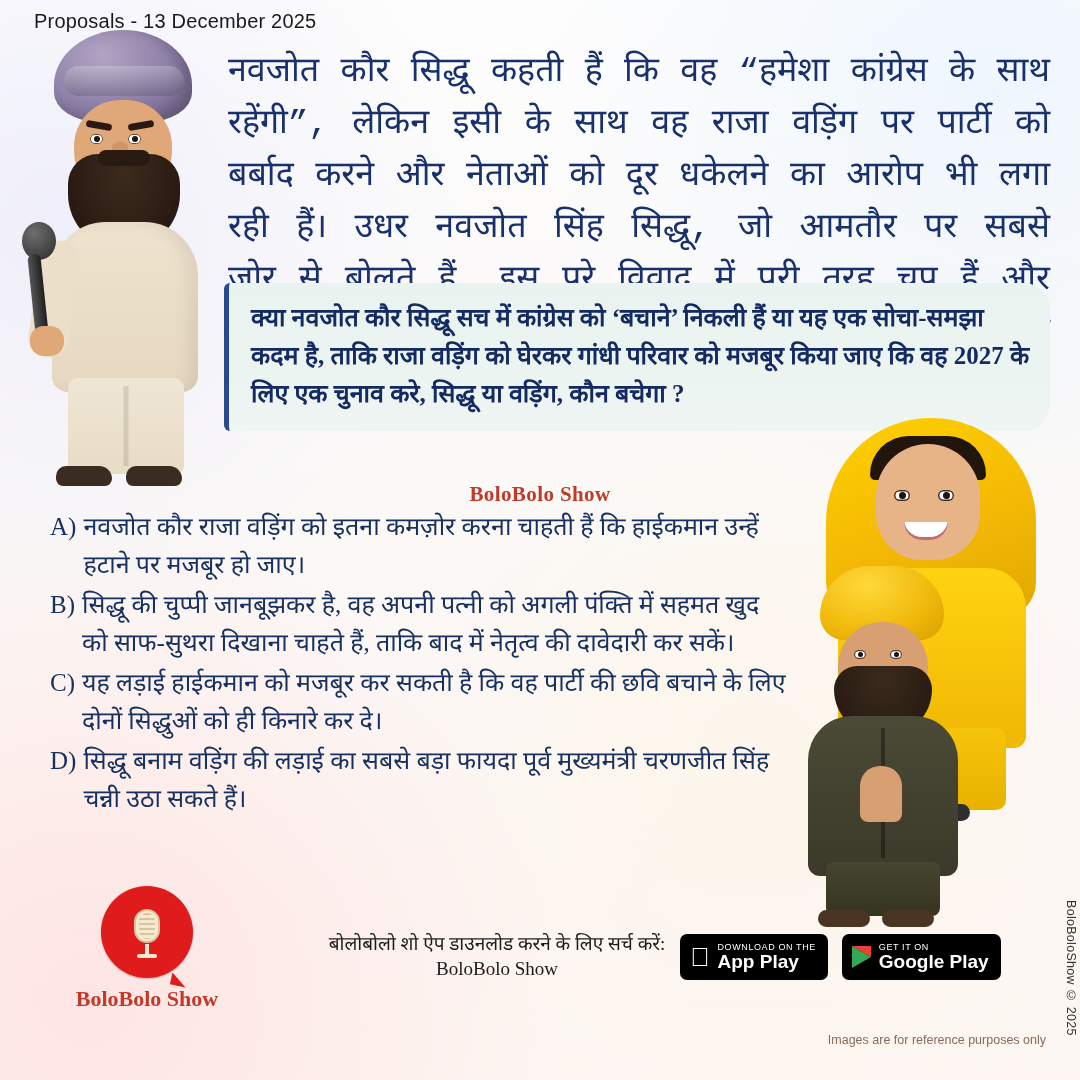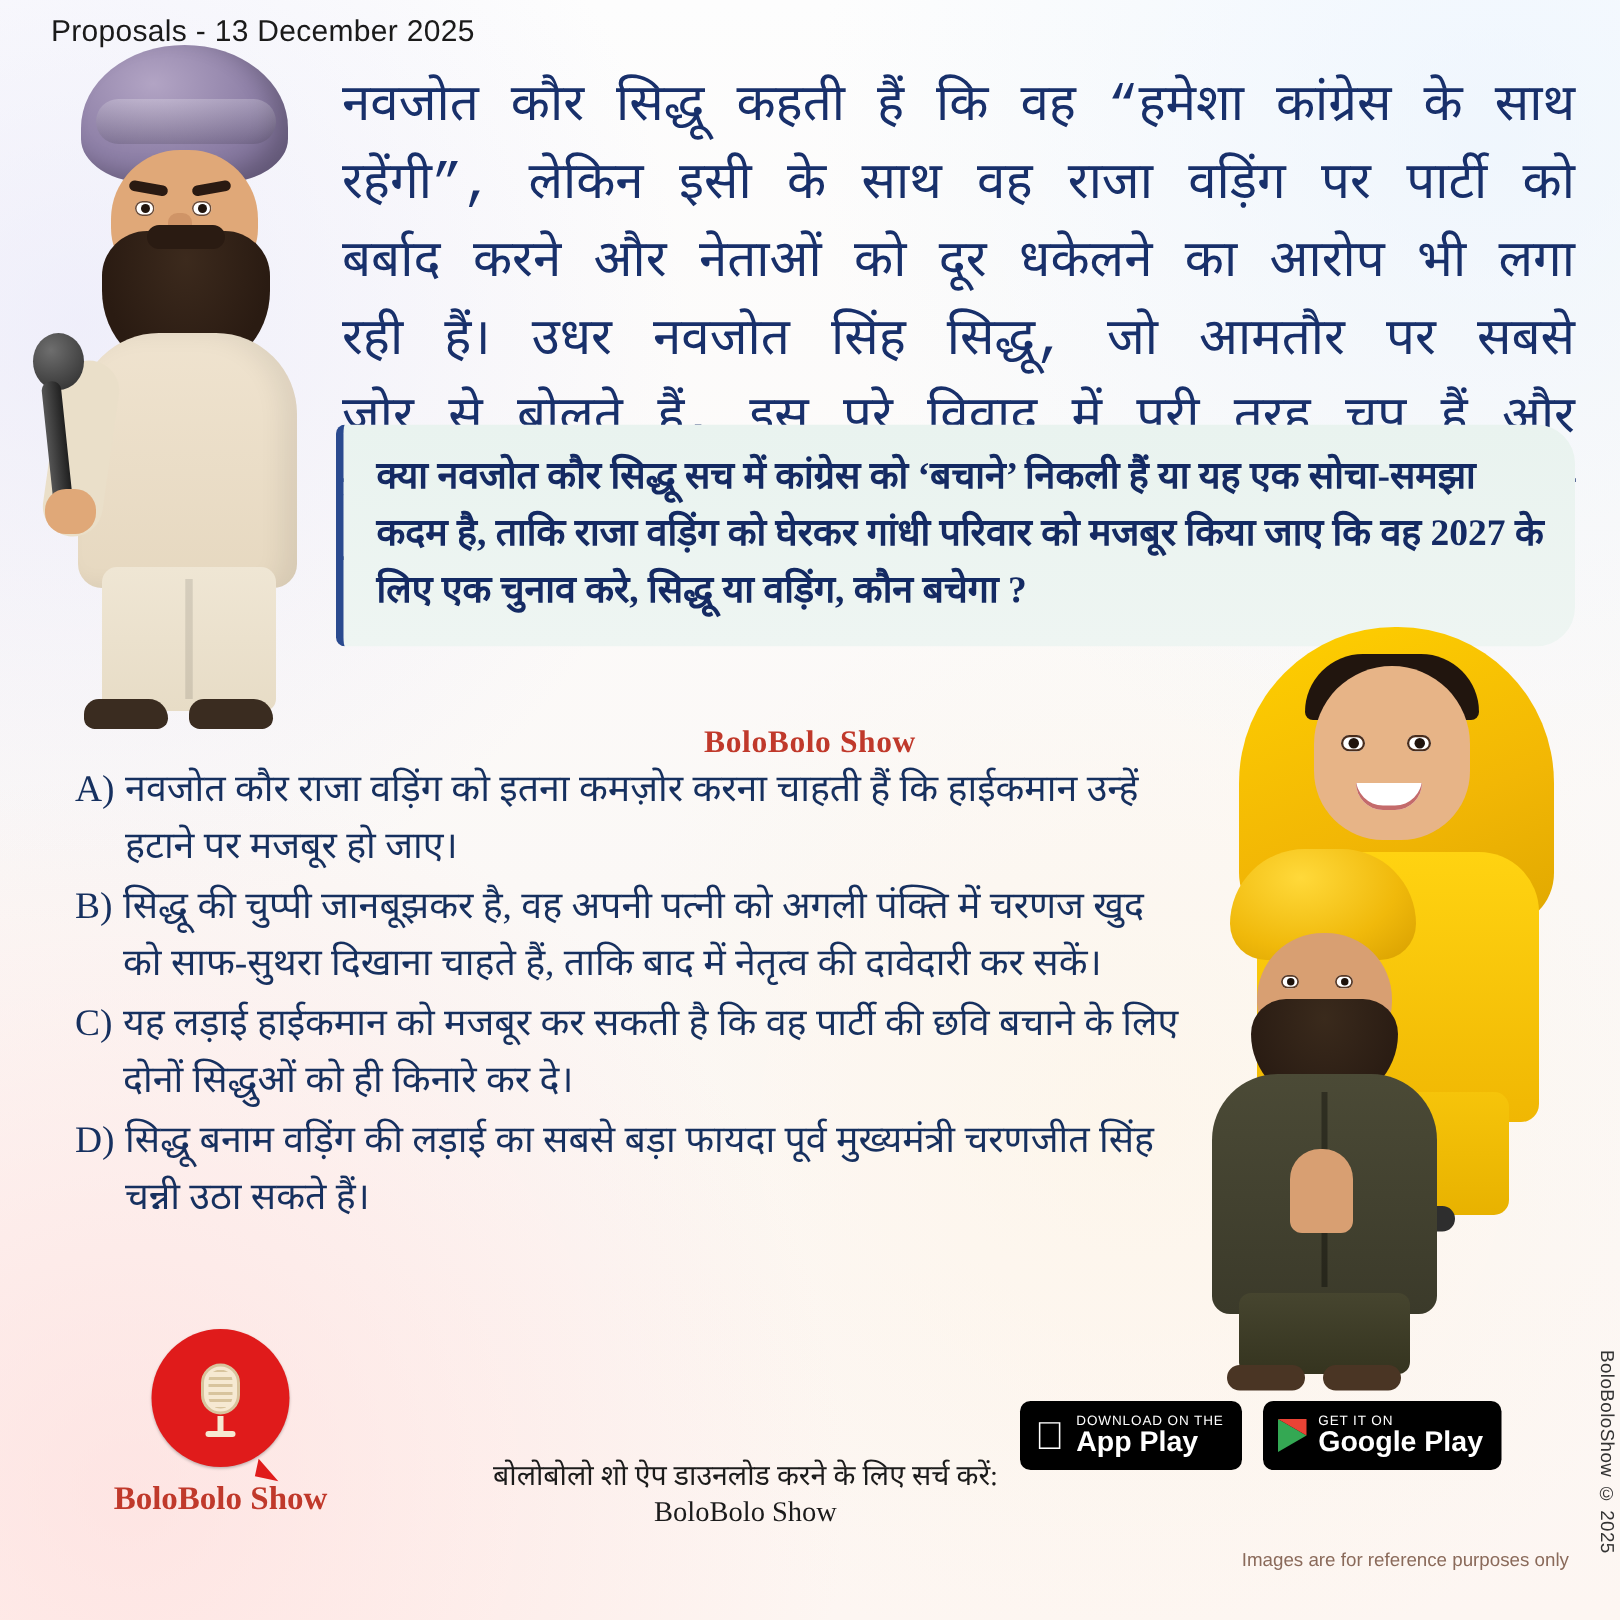--- a/index.html
+++ b/index.html
@@ -118,21 +118,21 @@
     font-family: "Liberation Serif", serif;
     font-size: 22px; font-weight: bold; color: #c0392b;
   }
 
   
   .dl {
     position: absolute; left: 262px; top: 930px; width: 470px;
     text-align: center;
   }
   .dl .line1 {
-    font-size: 19px; color: #1b1b1b; font-family: "Liberation Serif", serif; margin-top: 40px;
+    font-size: 19px; color: #1b1b1b; font-family: "Liberation Serif", serif;
   }
   .dl .line2 {
     font-size: 19px; color: #1b1b1b; font-family: "Liberation Serif", serif;
     margin-top: 2px;
   }
   .badges { position: absolute; left: 680px; top: 934px; display: flex; gap: 14px; }
   .badge {
     height: 46px; background: #000; border-radius: 7px;
     display: flex; align-items: center; gap: 8px;
     padding: 0 12px 0 10px; color: #fff;
@@ -421,21 +421,21 @@
     <div class="shoe-r"></div>
   </div>
 
   <div class="options">
     <div class="opt opt-a">
       <span class="lbl">A)</span>
       <span class="txt">नवजोत कौर राजा वड़िंग को इतना कमज़ोर करना चाहती हैं कि हाईकमान उन्हें हटाने पर मजबूर हो जाए।</span>
     </div>
     <div class="opt opt-b">
       <span class="lbl">B)</span>
-      <span class="txt">सिद्धू की चुप्पी जानबूझकर है, वह अपनी पत्नी को अगली पंक्ति में चरणज खुद को साफ-सुथरा दिखाना चाहते हैं, ताकि बाद में नेतृत्व की दावेदारी कर सकें।</span>
+      <span class="txt">सिद्धू की चुप्पी जानबूझकर है, वह अपनी पत्नी को अगली पंक्ति में सहमत खुद को साफ-सुथरा दिखाना चाहते हैं, ताकि बाद में नेतृत्व की दावेदारी कर सकें।</span>
     </div>
     <div class="opt opt-c">
       <span class="lbl">C)</span>
       <span class="txt">यह लड़ाई हाईकमान को मजबूर कर सकती है कि वह पार्टी की छवि बचाने के लिए दोनों सिद्धुओं को ही किनारे कर दे।</span>
     </div>
     <div class="opt opt-d">
       <span class="lbl">D)</span>
       <span class="txt">सिद्धू बनाम वड़िंग की लड़ाई का सबसे बड़ा फायदा पूर्व मुख्यमंत्री चरणजीत सिंह चन्नी उठा सकते हैं।</span>
     </div>
   </div>

